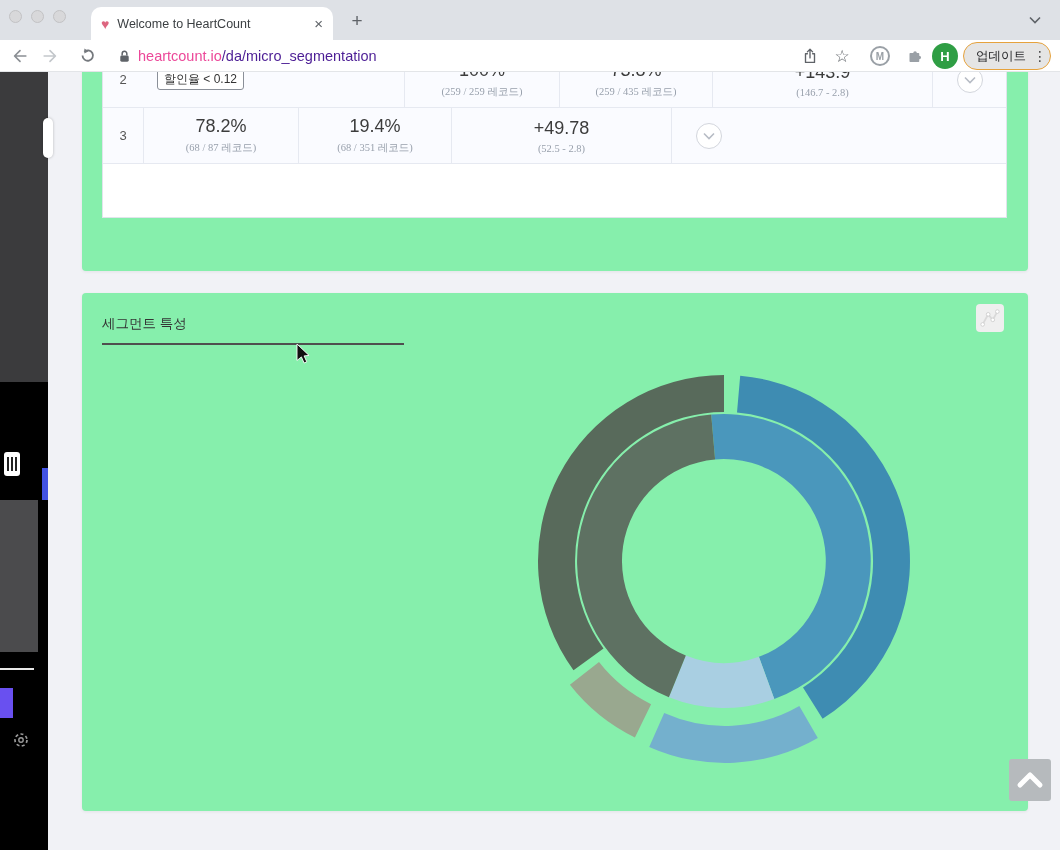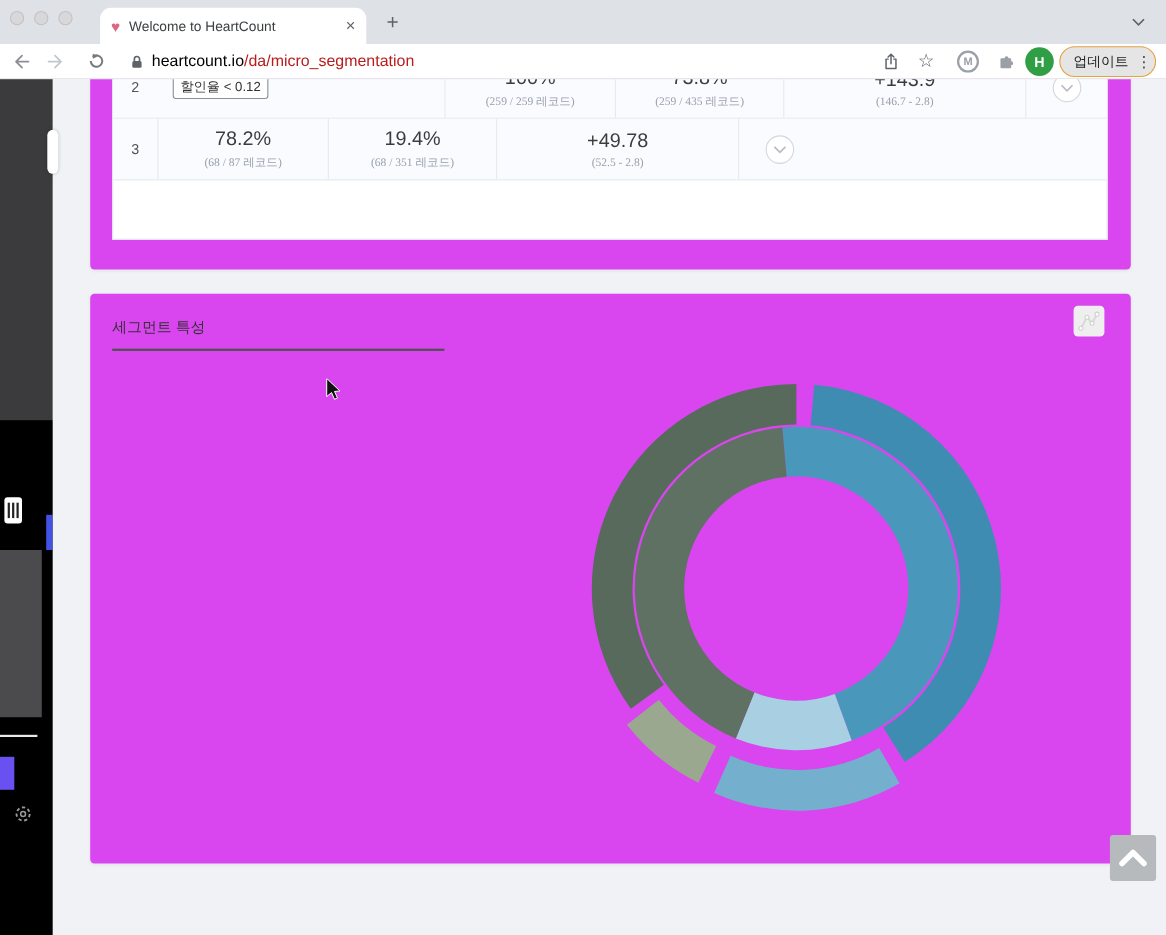--- a/index.html
+++ b/index.html
@@ -18,22 +18,22 @@
   .tab-close { color:#5f6368; font-size:15px; margin-left:6px; }
   .newtab { position:absolute; left:344px; top:8px; width:26px; height:26px; color:#5f6368;
             font-size:19px; display:flex; align-items:center; justify-content:center; }
   .tab-overflow { position:absolute; right:14px; top:9px; width:22px; height:22px;
             display:flex; align-items:center; justify-content:center; }
 
   .toolbar { position:absolute; left:0; top:40px; width:1060px; height:32px; background:#fff;
              border-bottom:1px solid #e3e5e8; }
   .tbicon { position:absolute; top:4px; width:24px; height:24px; display:flex; align-items:center; justify-content:center; }
   .url { position:absolute; left:138px; top:0; height:32px; line-height:32px; font-size:14.5px; white-space:nowrap; }
-  .url .domain { color:#000000; }
-  .url .path { color:#b91c1c; }
+  .url .domain { color:#ec4899; }
+  .url .path { color:#4c1d95; }
   .mbadge { position:absolute; left:870px; top:6px; width:20px; height:20px; border:2px solid #9aa0a6;
             border-radius:50%; color:#9aa0a6; font-size:10px; font-weight:bold;
             display:flex; align-items:center; justify-content:center; }
   .avatar { position:absolute; left:932px; top:3px; width:26px; height:26px; border-radius:50%;
             background:#2f9e44; color:#fff; font-size:13px; font-weight:bold;
             display:flex; align-items:center; justify-content:center; }
   .updatepill { position:absolute; left:963px; top:2px; width:88px; height:28px; border:1.5px solid #e6a23c;
             border-radius:14px; background:#e5e5e5; display:flex; align-items:center; padding:0 9px 0 12px; gap:7px; }
   .updatepill .lbl { font-size:12.5px; color:#202124; white-space:nowrap; }
   .updatepill .kebab { font-size:14px; color:#444; }
@@ -49,21 +49,21 @@
   .sb-line { position:absolute; left:0; top:596px; width:34px; height:2px; background:#e8e8e8; }
   .sb-purple { position:absolute; left:0; top:616px; width:13px; height:30px; background:#6950f0; }
   .sb-gear { position:absolute; left:11px; top:658px; width:20px; height:20px; }
 
   .side-handle { position:absolute; left:43px; top:118px; width:10px; height:40px; background:#fff;
                  border-radius:5px; box-shadow:0 0 3px rgba(0,0,0,.25); z-index:6; }
 
   
   .content { position:absolute; left:48px; top:72px; width:1012px; height:778px; background:#f1f2f6; overflow:hidden; }
 
-  .card { background:#d946ef; border-radius:4px; box-shadow:0 1px 3px rgba(60,64,67,.08); position:absolute; }
+  .card { background:#86efac; border-radius:4px; box-shadow:0 1px 3px rgba(60,64,67,.08); position:absolute;margin-top:26px; }
   .card1 { left:34px; top:-132px; width:946px; height:305px; }
   .tablebox { position:absolute; left:54px; top:-112px; width:905px; height:258px;
               border:1px solid #e1e4ec; background:#fff; }
   .trow { position:absolute; left:0; width:903px; height:56px; display:flex; align-items:stretch;
           background:#fafbff; border-bottom:1px solid #e6e9f1; }
   .row2 { top:91px; } .row3 { top:147px; }
   .c-idx { width:40px; display:flex; align-items:center; justify-content:center; font-size:13px; color:#555; }
   .c-rules { width:261px; display:flex; align-items:center; gap:5px; padding-left:14px; }
   .chip { border:1px solid #8a8f98; border-radius:3px; padding:1px 6px; font-size:12px; color:#333;
           background:#fff; white-space:nowrap; }

